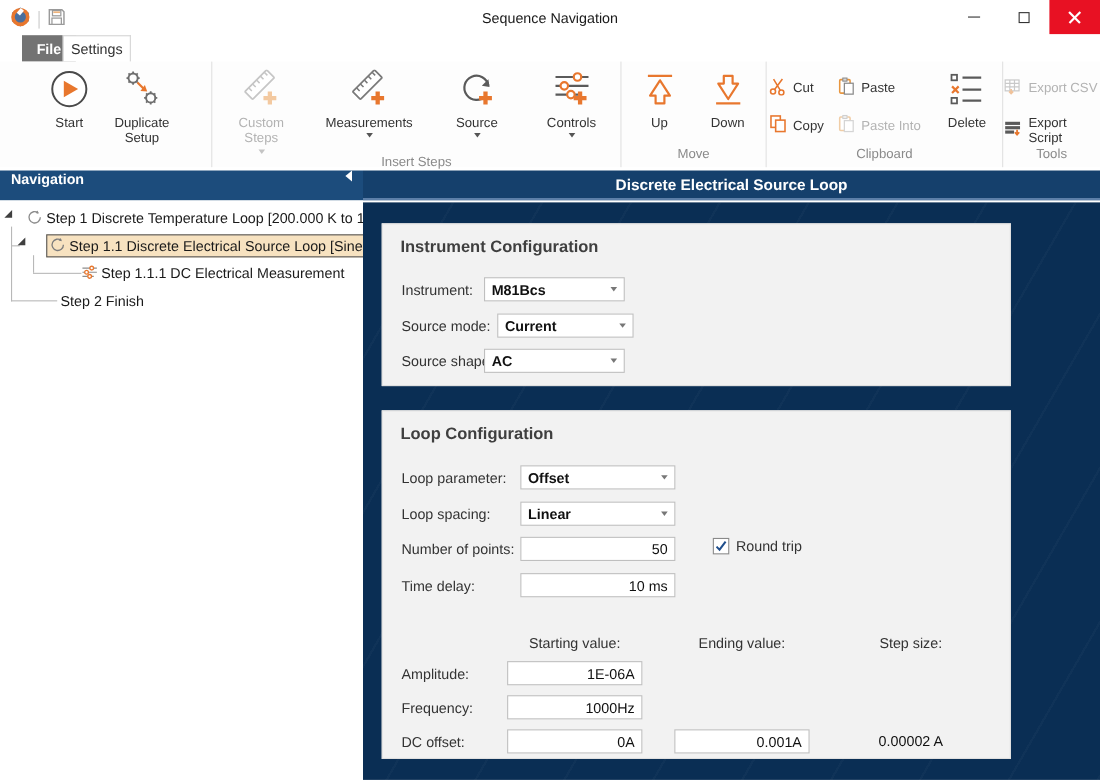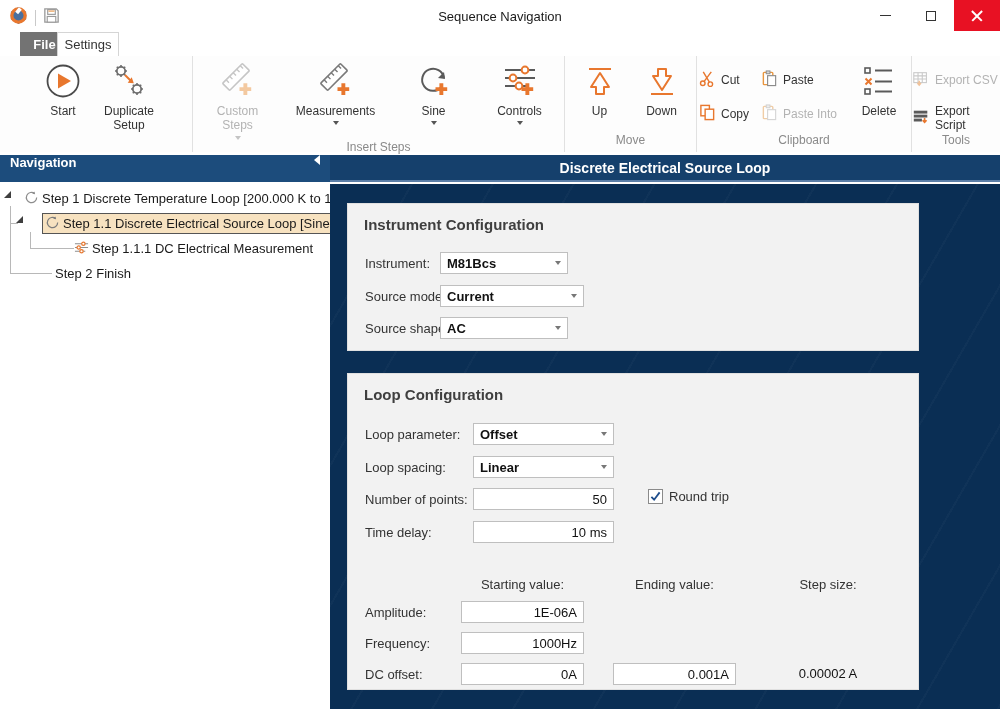--- a/index.html
+++ b/index.html
@@ -192,21 +192,21 @@
           <div class="caret"></div>
         </div>
         <div class="bigbtn">
           <span>
             <svg width="36" height="36" viewBox="0 0 36 36">
               <path d="M28 15a11 11 0 1 0-2.5 9" fill="none" stroke="#5a5a5a" stroke-width="2"></path>
               <path d="M28 9l1 7-7-1z" fill="#5a5a5a"></path>
               <path d="M22 20h5v5h5v5h-5v5h-5v-5h-5v-5h5z" fill="#e8772e" transform="scale(0.78) translate(8 6)"></path>
             </svg>
           </span>
-          <span class="lbl">Sine</span>
+          <span class="lbl">Source</span>
           <div class="caret"></div>
         </div>
         <div class="bigbtn">
           <span>
             <svg width="36" height="36" viewBox="0 0 36 36">
               <path d="M3 7h30M3 15h30M3 23h24" stroke="#5a5a5a" stroke-width="2"></path>
               <circle cx="23" cy="7" r="3.4" fill="#fff" stroke="#e8772e" stroke-width="2"></circle>
               <circle cx="11" cy="15" r="3.4" fill="#fff" stroke="#e8772e" stroke-width="2"></circle>
               <circle cx="17" cy="23" r="3.4" fill="#fff" stroke="#e8772e" stroke-width="2"></circle>
               <path d="M22 20h5v5h5v5h-5v5h-5v-5h-5v-5h5z" fill="#e8772e" transform="scale(0.78) translate(8 6)"></path>
@@ -398,21 +398,21 @@
   <div class="main-bg">
 
     <div class="panel" style="left:17px; top:19px; width:572px; height:148px">
       <div class="panel-title">Instrument Configuration</div>
       <div class="flabel" style="left:17px; top:52px">Instrument:</div>
       <div class="combo" style="left:92px; top:48px; width:128px">
         <span>M81Bcs</span>
         <div class="combo-arrow"></div>
       </div>
       <div class="flabel" style="left:17px; top:85px">Source mode:</div>
-      <div class="combo" style="left:92px; top:81px; width:144px">
+      <div class="combo" style="left:104px; top:81px; width:124px">
         <span>Current</span>
         <div class="combo-arrow"></div>
       </div>
       <div class="flabel" style="left:17px; top:117px">Source shape:</div>
       <div class="combo" style="left:92px; top:113px; width:128px">
         <span>AC</span>
         <div class="combo-arrow"></div>
       </div>
     </div>
 

